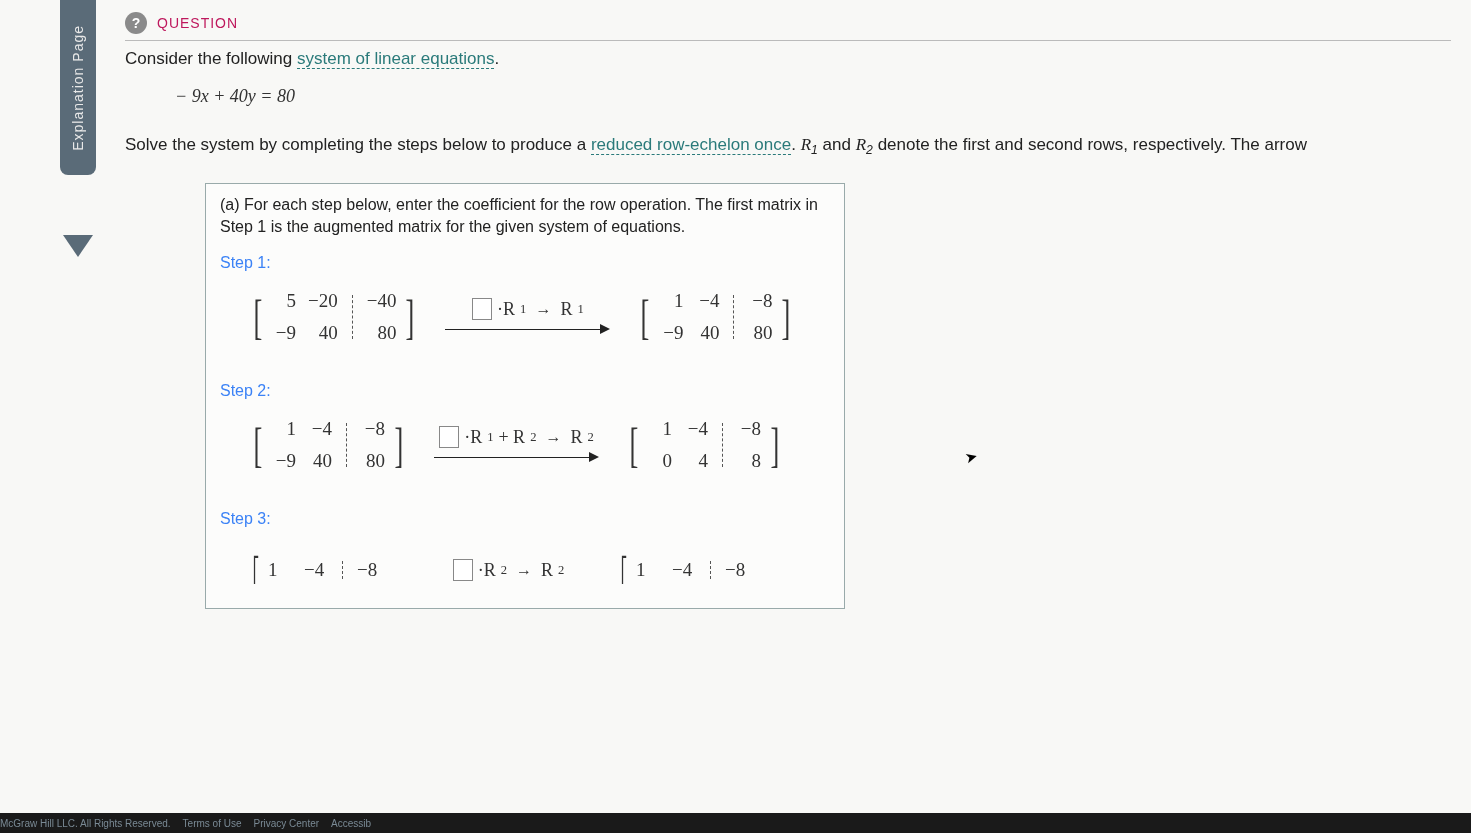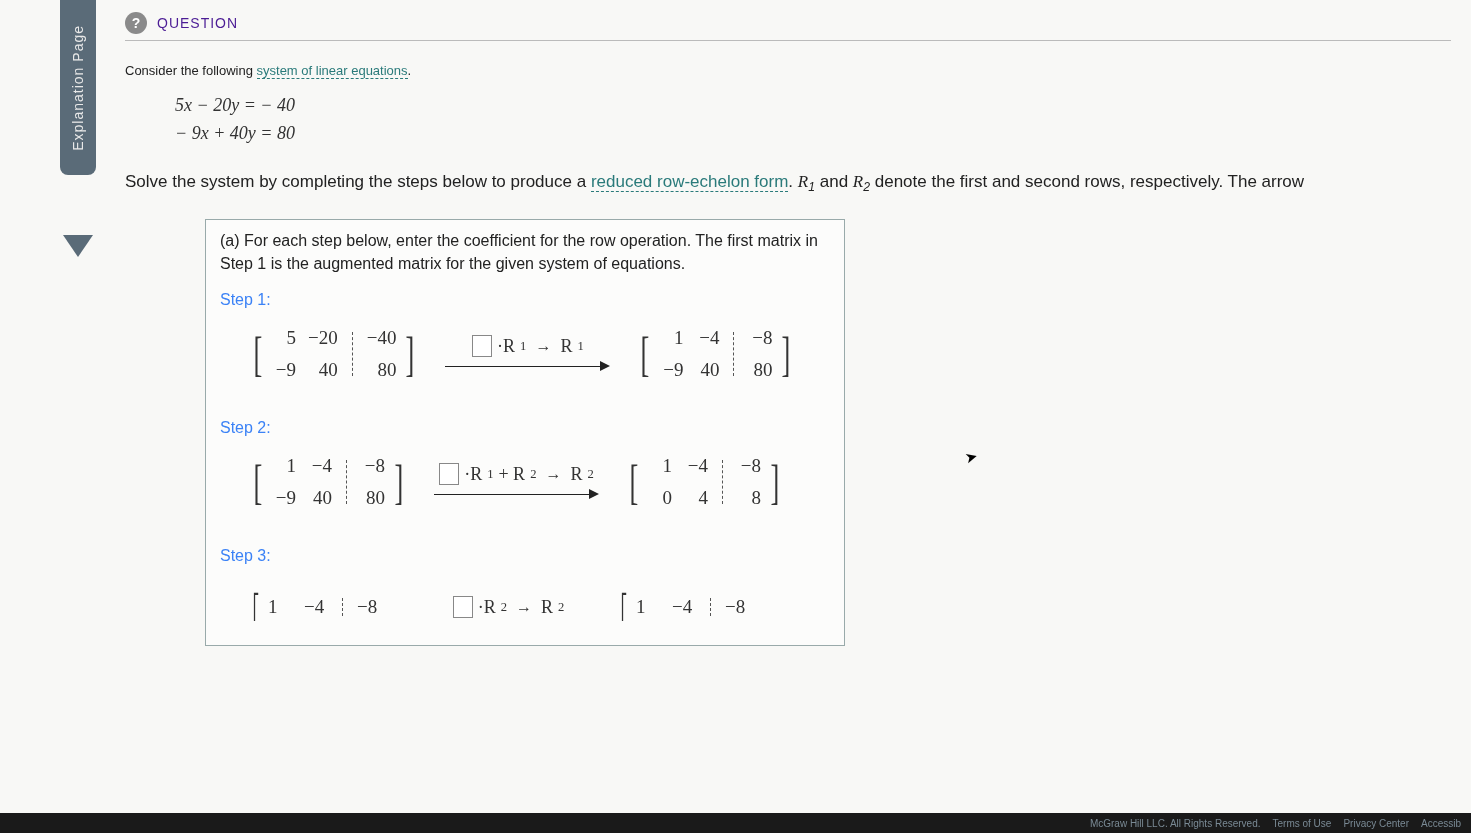--- a/index.html
+++ b/index.html
@@ -62,27 +62,27 @@
     border-radius: 50%;
     background: #8a8a8a;
     color: #fff;
     display: flex;
     align-items: center;
     justify-content: center;
     font-size: 14px;
     font-weight: bold;
   }
   .q-label {
-    color: #4c1d95;
+    color: #be185d;
     font-size: 14px;
     letter-spacing: 1px;
   }
   .prompt {
-    margin: 22px 0 10px 0;
-    font-size: 13px;
+    margin: 8px 0 10px 0;
+    font-size: 17px;
     color: #222;
   }
   .link-term {
     color: #2a7a7a;
     border-bottom: 1px dashed #2a7a7a;
     cursor: pointer;
   }
   .equations {
     margin: 14px 0 18px 50px;
     font-size: 18px;
@@ -212,21 +212,20 @@
   }
   .footer {
     position: absolute;
     bottom: 0; left: 0; right: 0;
     height: 20px;
     background: #1a1a1a;
     color: #7a8a95;
     font-size: 10px;
     display: flex;
     align-items: center;
-    justify-content: flex-end;
     padding-right: 10px;
     gap: 12px;
   }
   .footer span { white-space: nowrap; }
   .step3-partial .matrix .bracket:last-child { visibility: hidden; }
   .step3-partial .mat-body .mat-col { flex-direction: row; gap: 14px; }
   .step3-partial .mat-aug { height: 18px; }
   .step3-partial .bracket { font-size: 24px; }
   .step3-row { margin-bottom: 0; }
 </style>
@@ -243,26 +242,25 @@
   <div class="question-header">
     <div class="q-icon">?</div>
     <div class="q-label">QUESTION</div>
   </div>
 
   <div class="prompt">
     <span>Consider the following </span><span class="link-term">system of linear equations</span><span>.</span>
   </div>
 
   <div class="equations">
-    <div>5x − 20y = − 40</div>
     <div>− 9x + 40y = 80</div>
   </div>
 
   <div class="instructions">
-    <span>Solve the system by completing the steps below to produce a </span><span class="link-term">reduced row-echelon form</span><span>. </span><span class="ital">R</span><span class="sub">1</span><span> and </span><span class="ital">R</span><span class="sub">2</span><span> denote the first and second rows, respectively. The arrow</span>
+    <span>Solve the system by completing the steps below to produce a </span><span class="link-term">reduced row-echelon once</span><span>. </span><span class="ital">R</span><span class="sub">1</span><span> and </span><span class="ital">R</span><span class="sub">2</span><span> denote the first and second rows, respectively. The arrow</span>
     <br>
   </div>
 
   <div class="task-box">
     <div class="task-intro">(a) For each step below, enter the coefficient for the row operation. The first matrix in Step 1 is the augmented matrix for the given system of equations.</div>
 
     <div class="step-label">Step 1:</div>
     <div class="step-row">
       <div class="matrix">
         <span class="bracket">[</span>

